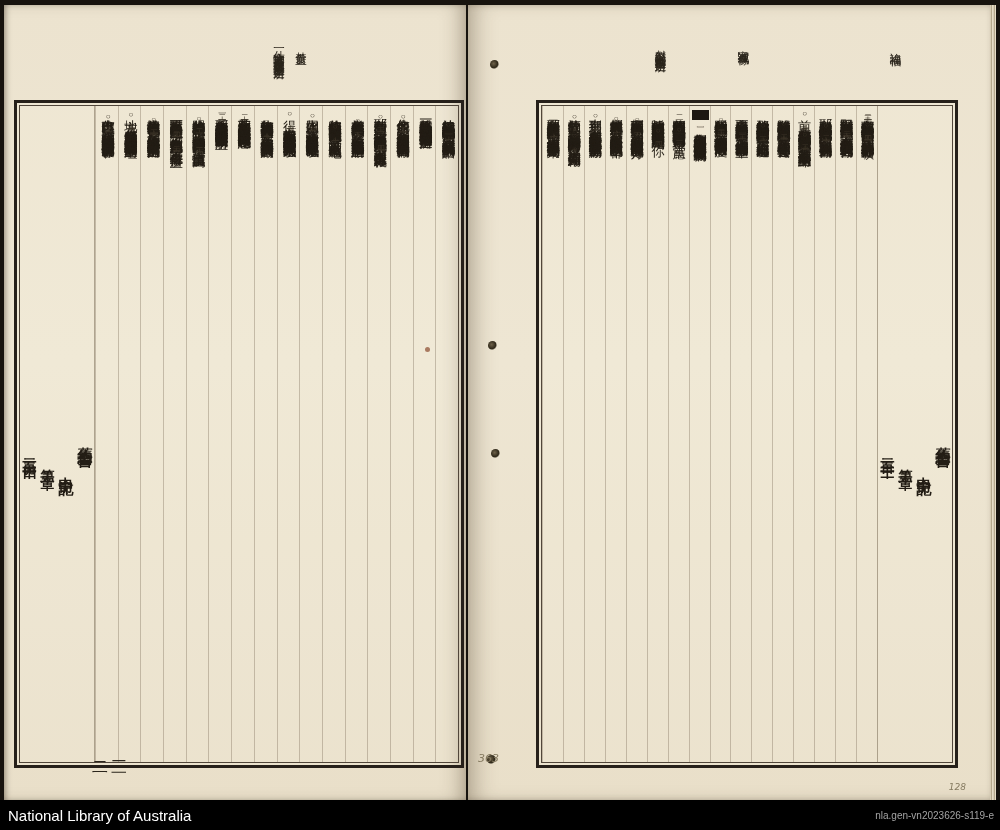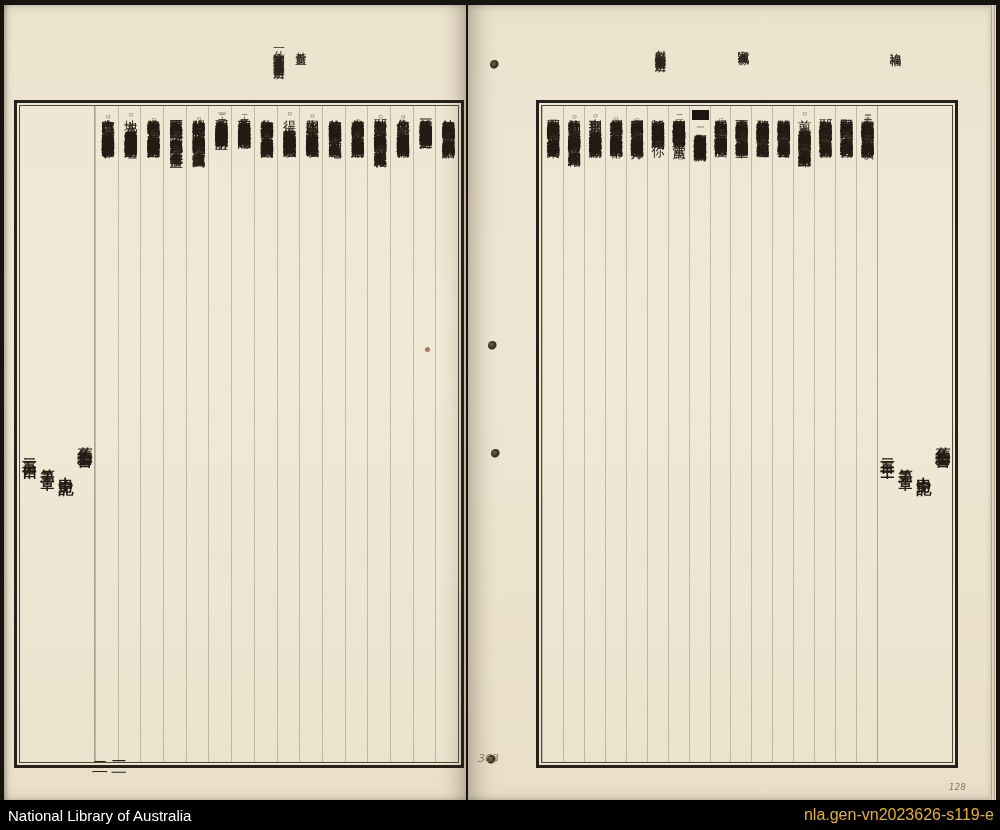--- a/index.html
+++ b/index.html
@@ -68,21 +68,21 @@
   .speck{position:absolute;width:5px;height:5px;border-radius:50%;background:#8a4a2e;opacity:.7;}
   .edge-lines{position:absolute;right:0;top:0;width:6px;height:100%;
     background:repeating-linear-gradient(90deg,#d8cdb4 0 1px,#b5a88c 1px 2px,#e6dcc6 2px 3px);}
   
   .bottombar{
     position:absolute;left:0;bottom:0;width:100%;height:30px;background:#000;
     display:flex;align-items:center;justify-content:space-between;
     font-family:"Liberation Sans","DejaVu Sans",sans-serif;color:#fff;
   }
   .bottombar .lib{font-size:15px;margin-left:8px;}
-  .bottombar .id{font-size:16px;margin-right:6px;color:#eab308;}
+  .bottombar .id{font-size:10px;margin-right:6px;color:#a3a3a3;}
 </style>
 </head>
 <body>
 
 <div class="page page-left">
   <div class="hnote" style="right:158px;top:38px;height:80px;">禁食血</div>
   <div class="hnote" style="right:180px;top:36px;height:122px;">什一之物非隨處可食第宜食於主特簡之聖所</div>
 
   <div class="block">
     <div class="block-inner">

